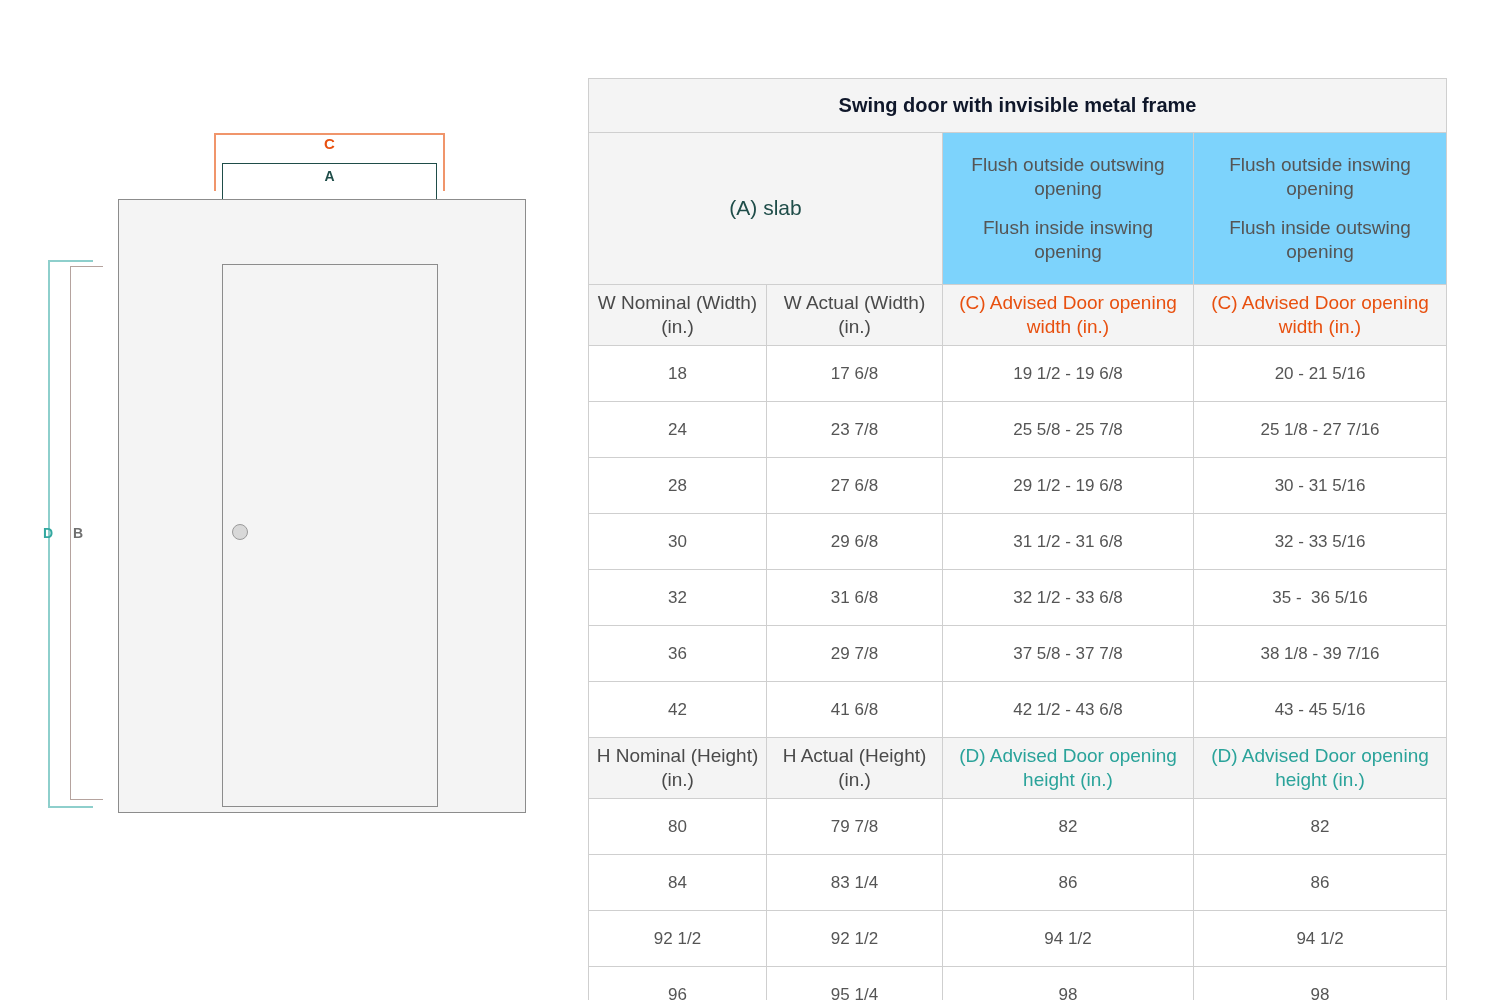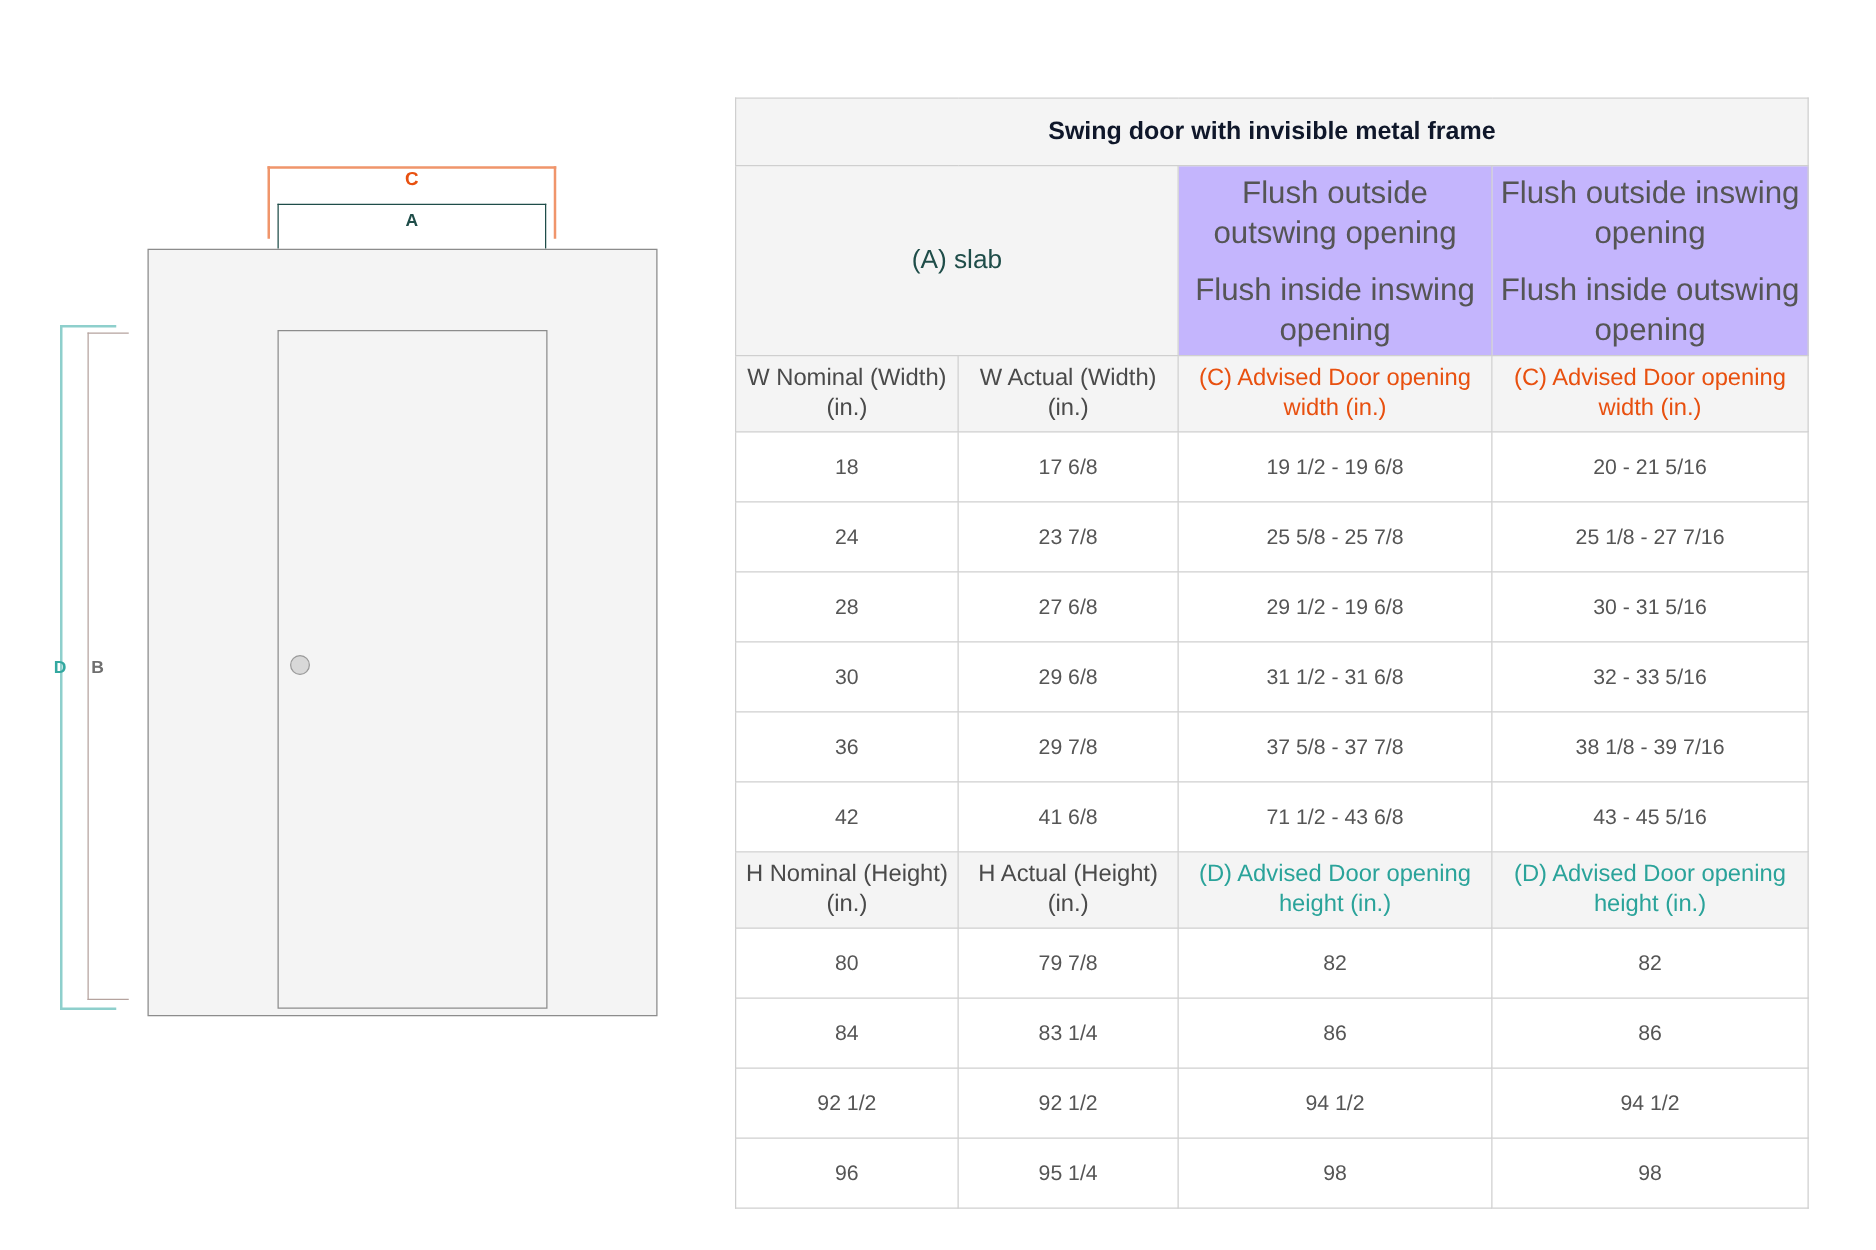--- a/index.html
+++ b/index.html
@@ -144,22 +144,22 @@
   .col-w4 { width: 253px; }
 
   .title-cell {
     background: #f4f4f4;
     font-size: 20px;
     font-weight: bold;
     color: #0f172a;
     height: 45px;
   }
   .grp-cell {
-    background: #c4b5fd;
-    font-size: 25px;
+    background: #7dd3fc;
+    font-size: 19px;
     color: #555555;
     height: 143px;
   }
   .grp-cell .line-gap { display: block; height: 14px; }
   .slab-cell {
     background: #f4f4f4;
     font-size: 21px;
     color: #1f4d49;
   }
   .sub-cell {
@@ -252,29 +252,35 @@
       <td class="data-cell">29 1/2 - 19 6/8</td>
       <td class="data-cell">30 - 31 5/16</td>
     </tr>
     <tr>
       <td class="data-cell">30</td>
       <td class="data-cell">29 6/8</td>
       <td class="data-cell">31 1/2 - 31 6/8</td>
       <td class="data-cell">32 - 33 5/16</td>
     </tr>
     <tr>
+      <td class="data-cell">32</td>
+      <td class="data-cell">31 6/8</td>
+      <td class="data-cell">32 1/2 - 33 6/8</td>
+      <td class="data-cell">35 -  36 5/16</td>
+    </tr>
+    <tr>
       <td class="data-cell">36</td>
       <td class="data-cell">29 7/8</td>
       <td class="data-cell">37 5/8 - 37 7/8</td>
       <td class="data-cell">38 1/8 - 39 7/16</td>
     </tr>
     <tr>
       <td class="data-cell">42</td>
       <td class="data-cell">41 6/8</td>
-      <td class="data-cell">71 1/2 - 43 6/8</td>
+      <td class="data-cell">42 1/2 - 43 6/8</td>
       <td class="data-cell">43 - 45 5/16</td>
     </tr>
 
     <tr>
       <td class="sub-cell">H Nominal (Height) (in.)</td>
       <td class="sub-cell">H Actual (Height) (in.)</td>
       <td class="sub-cell teal">(D) Advised Door opening height (in.)</td>
       <td class="sub-cell teal">(D) Advised Door opening height (in.)</td>
     </tr>
 

